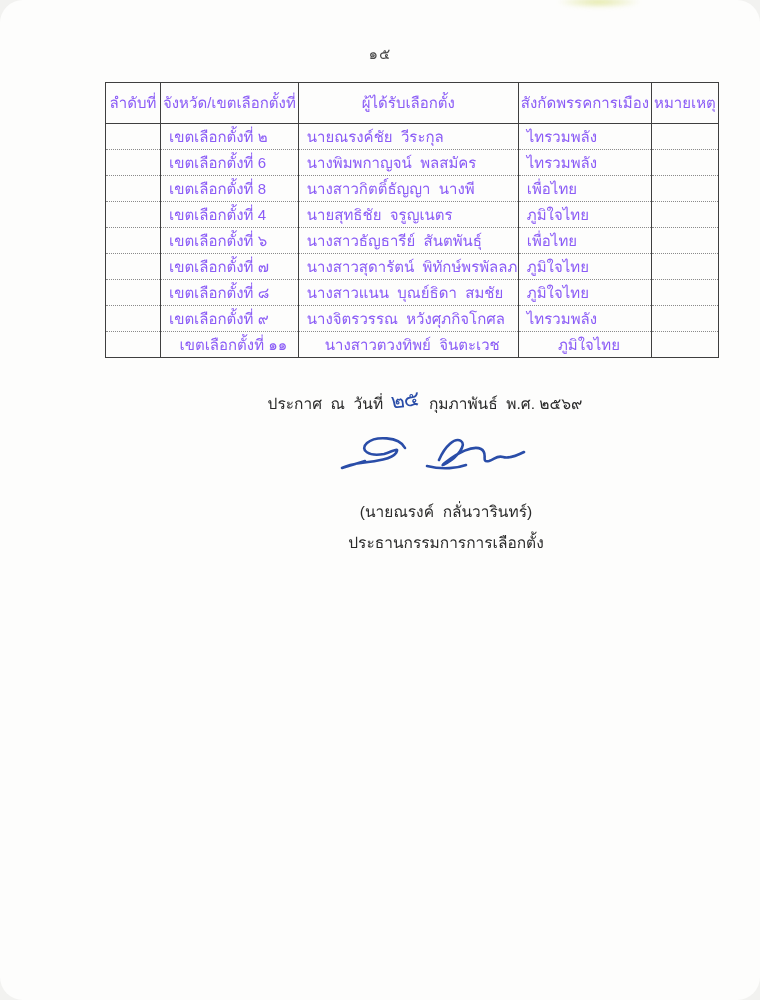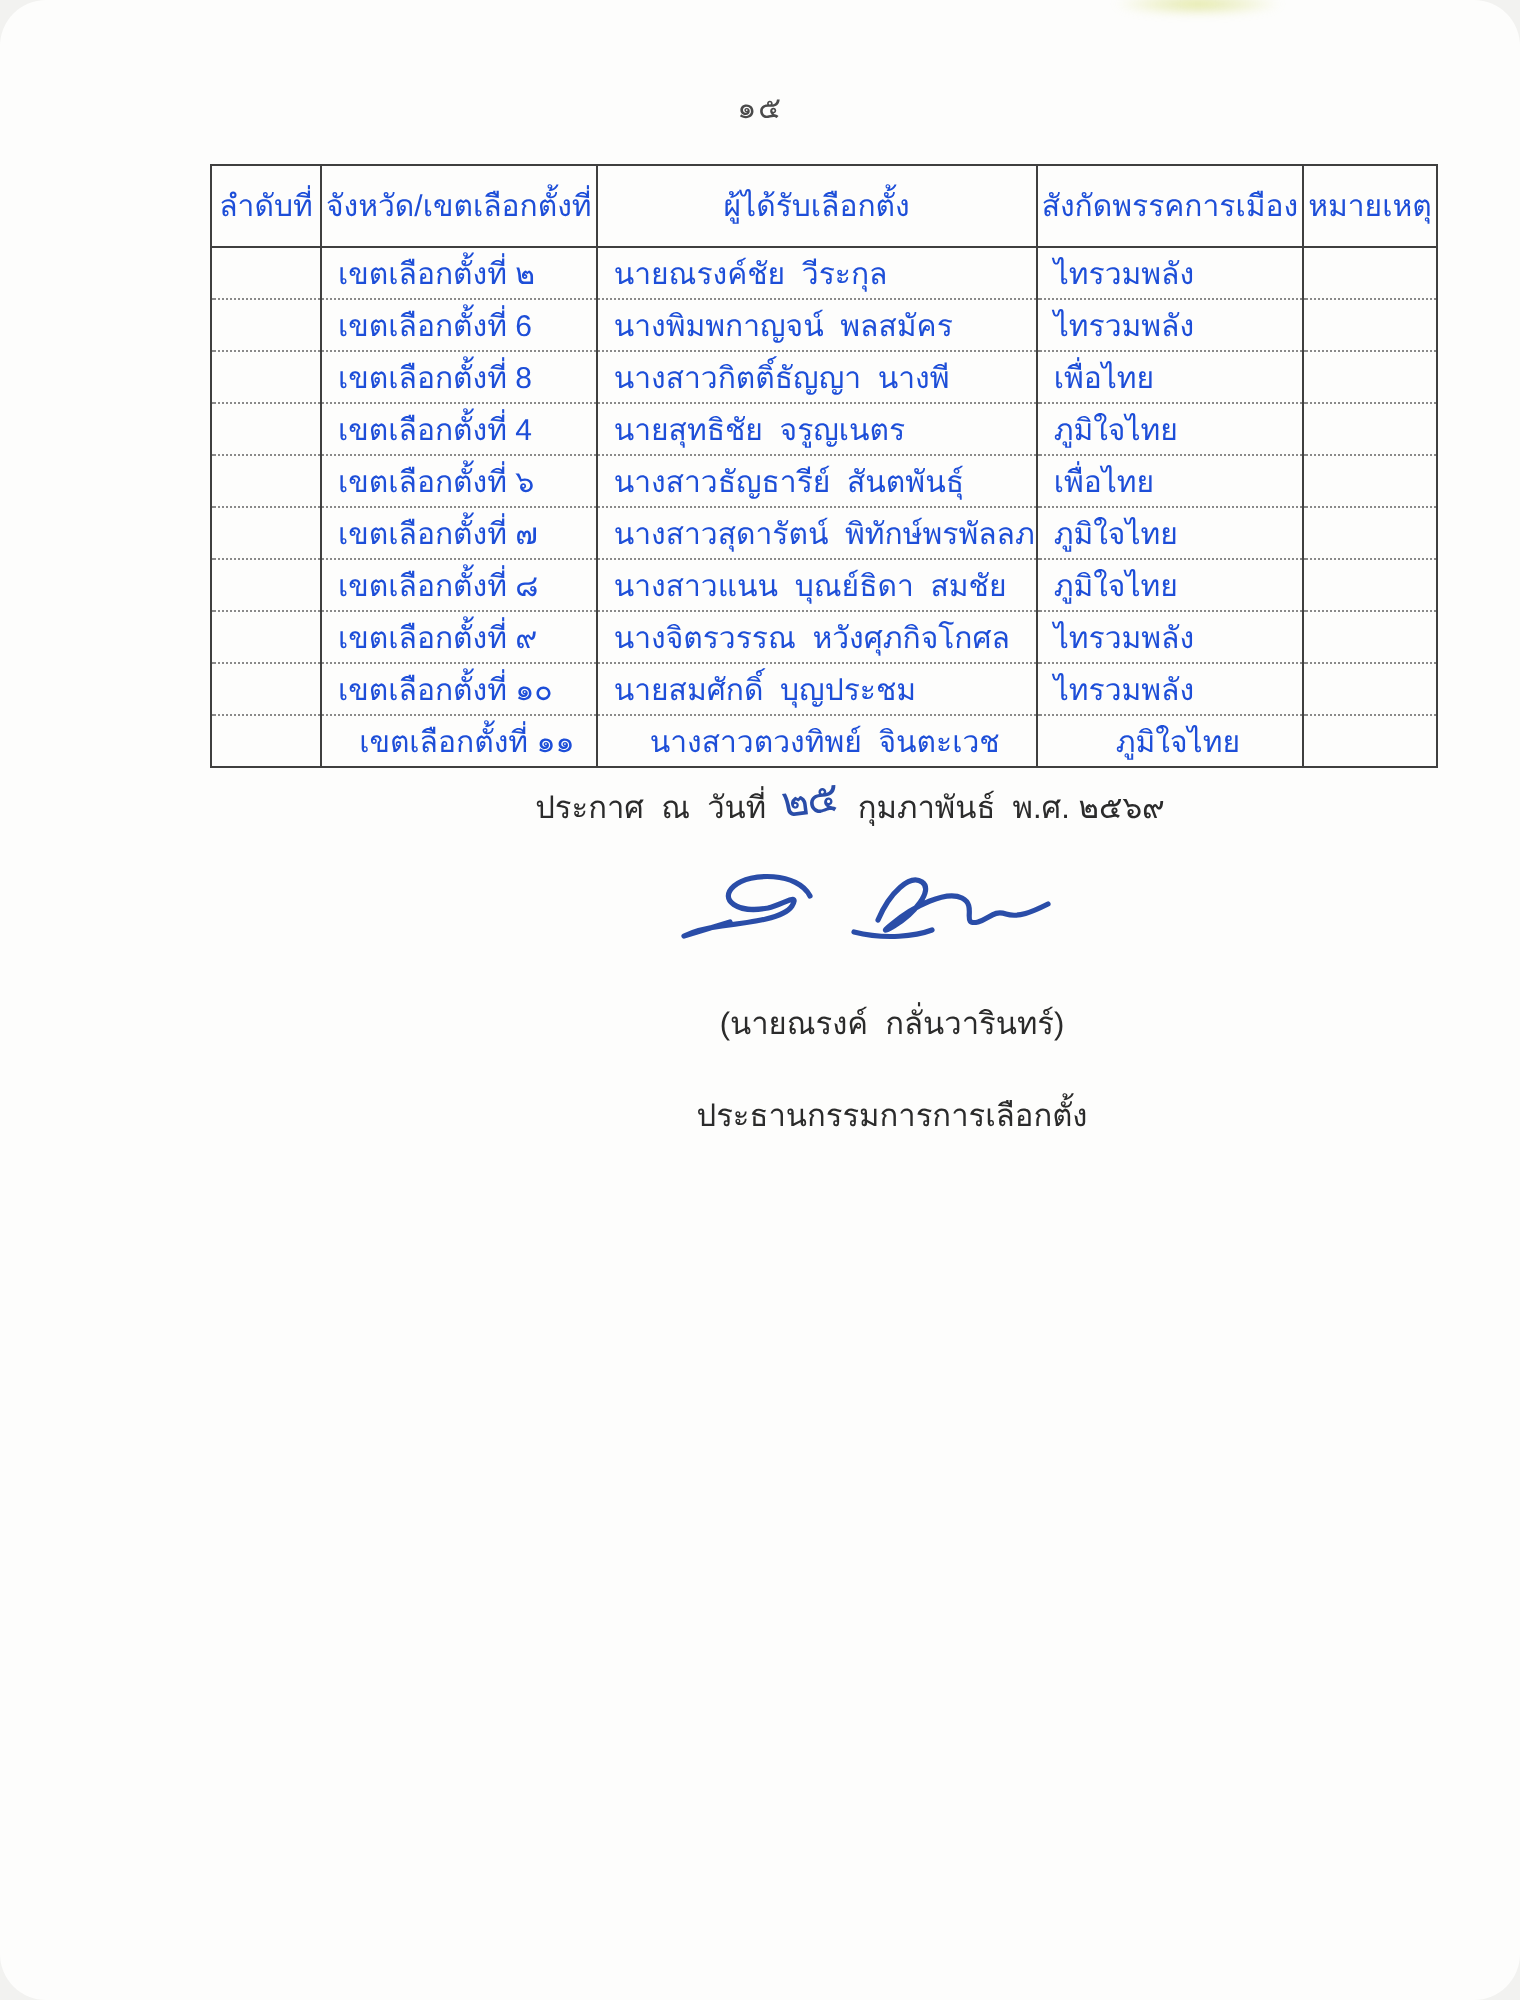--- a/index.html
+++ b/index.html
@@ -19,21 +19,21 @@
     background:radial-gradient(ellipse at center,rgba(205,215,90,.55),rgba(205,215,90,0) 70%);
     filter:blur(2px);
   }
   .page-number{
     position:absolute;top:42px;left:0;width:760px;
     text-align:center;font-size:15px;color:#4a4a4a;letter-spacing:1px;
   }
   .doc-table{
     position:absolute;left:105px;top:82px;
     border-collapse:collapse;table-layout:fixed;
-    font-size:15px;color:#1d4ed8;
+    font-size:15px;color:#8b5cf6;
   }
   .doc-table th{
     border:1px solid #3f3f3f;
     height:40px;font-weight:normal;text-align:center;
     padding:0 2px;white-space:pre;font-size:15px;
   }
   .doc-table td{
     border-left:1px solid #3f3f3f;
     border-right:1px solid #3f3f3f;
     border-top:1px dotted #8a8a8a;
@@ -51,21 +51,21 @@
   .handwritten-day{
     display:inline-block;color:#2a4da8;font-size:21px;line-height:10px;
     transform:rotate(-7deg) translateY(-2px);
     margin:0 10px 0 8px;letter-spacing:-1px;
   }
   .signature-block{
     position:absolute;left:296px;top:430px;width:300px;text-align:center;
   }
   .signature-svg{display:block;margin:0 auto 6px auto;}
   .signer-name{font-size:15.5px;white-space:pre;margin-top:14px;}
-  .signer-title{font-size:15.5px;white-space:pre;margin-top:21px;}
+  .signer-title{font-size:15.5px;white-space:pre;margin-top:6px;}
 </style>
 </head>
 <body>
 
 <div class="page">
 
   <div class="scan-smudge"></div>
 
   <div class="page-number">๑๕</div>
 
@@ -138,27 +138,20 @@
     </tr>
         <tr>
       <td class="c-order"></td>
       <td class="c-district">เขตเลือกตั้งที่ ๙</td>
       <td class="c-winner">นางจิตรวรรณ  หวังศุภกิจโกศล</td>
       <td class="c-party">ไทรวมพลัง</td>
       <td class="c-note"></td>
     </tr>
         <tr>
       <td class="c-order"></td>
-      <td class="c-district">เขตเลือกตั้งที่ ๑๐</td>
-      <td class="c-winner">นายสมศักดิ์  บุญประชม</td>
-      <td class="c-party">ไทรวมพลัง</td>
-      <td class="c-note"></td>
-    </tr>
-        <tr>
-      <td class="c-order"></td>
       <td class="c-district">เขตเลือกตั้งที่ ๑๑</td>
       <td class="c-winner">นางสาวตวงทิพย์  จินตะเวช</td>
       <td class="c-party">ภูมิใจไทย</td>
       <td class="c-note"></td>
     </tr>
       </tbody>
   </table>
 
   <div class="footer-announce"><span>ประกาศ  ณ  วันที่</span><span class="handwritten-day">๒๕</span><span>กุมภาพันธ์  พ.ศ. ๒๕๖๙</span></div>
 

